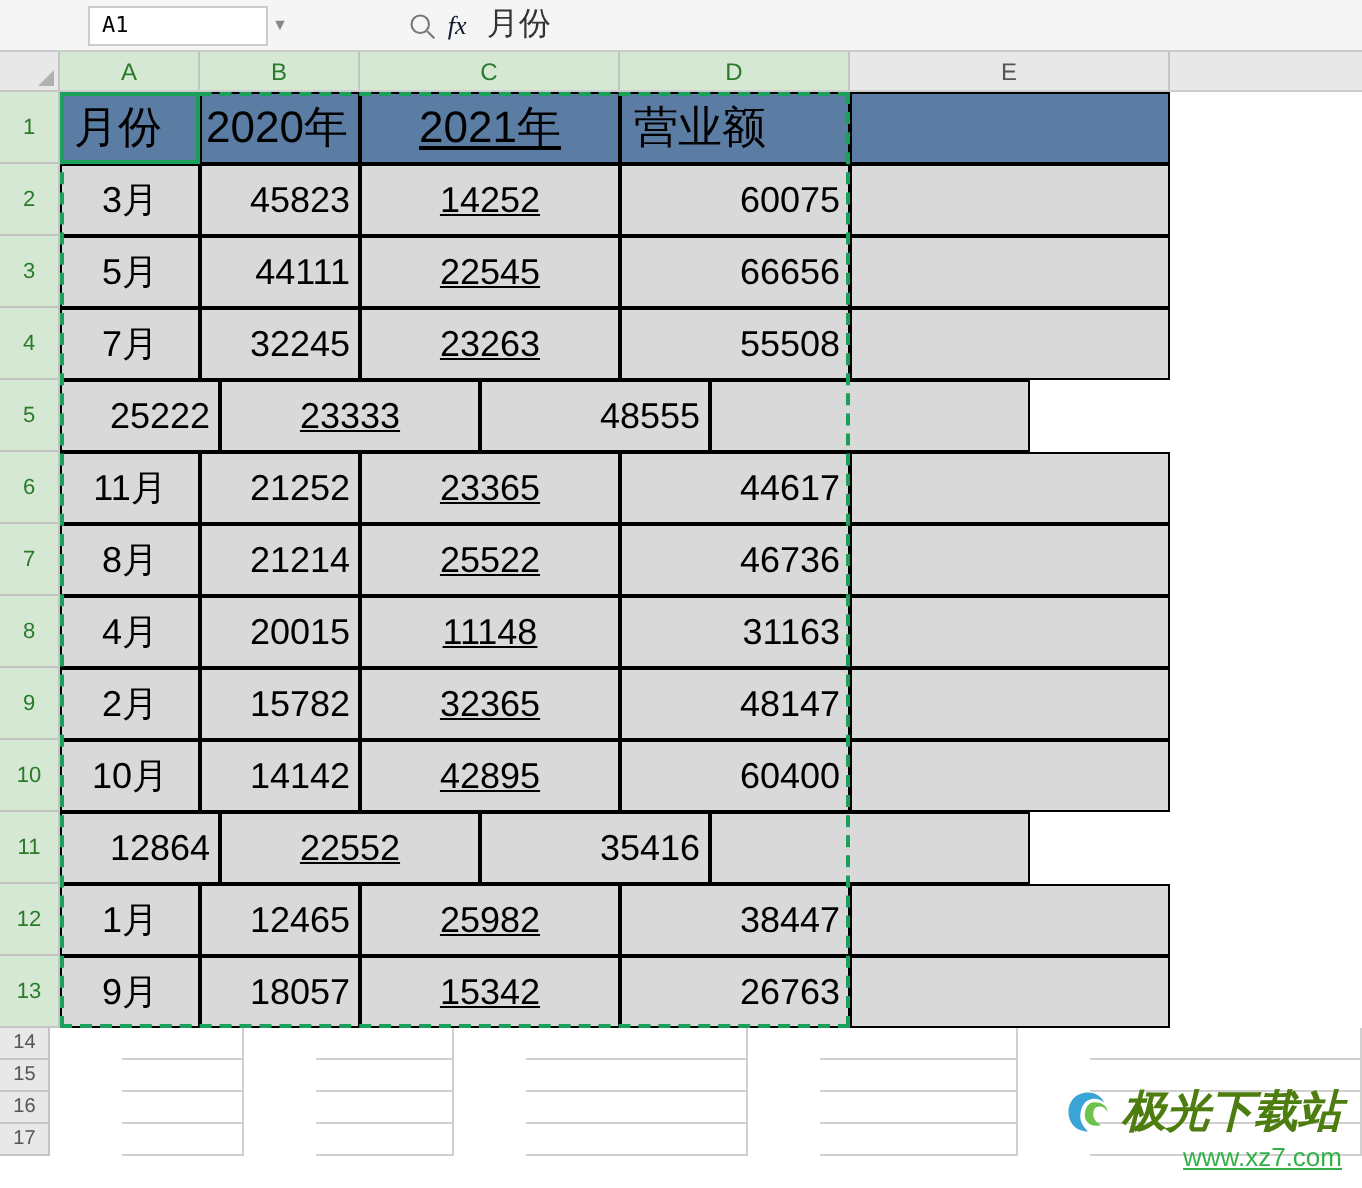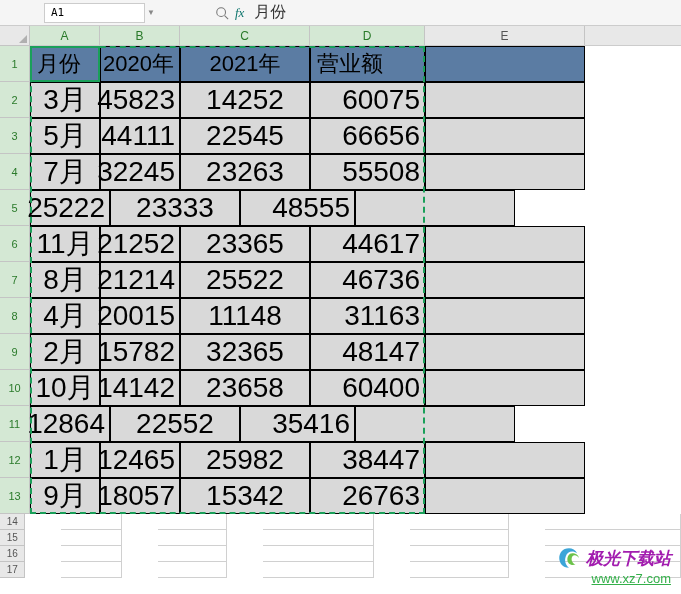--- a/index.html
+++ b/index.html
@@ -20,21 +20,21 @@
     
     .formula-bar {
       display: flex;
       align-items: center;
       height: 26px;
       border-bottom: 1px solid #ccc;
       background: #f5f5f5;
       padding: 0 4px;
     }
     .cell-ref-box {
-      width: 101px;
+      width: 90px;
       height: 20px;
       border: 1px solid #ccc;
       background: #fff;
       display: flex;
       align-items: center;
       padding: 0 6px;
       font-size: 11px;
       font-family: monospace;
       margin-left: 40px;
     }
@@ -43,21 +43,21 @@
       color: #888;
       font-size: 8px;
     }
     .formula-icons {
       display: flex;
       align-items: center;
       gap: 6px;
       margin-left: 60px;
     }
     .fx-icon {
-      color: #0f766e;
+      color: #0f172a;
       font-size: 13px;
       font-style: italic;
       font-family: serif;
     }
     .search-icon-svg {
       width: 14px;
       height: 14px;
     }
     .formula-content {
       margin-left: 10px;
@@ -144,21 +144,21 @@
       border-right: 1px solid #d0d0d0;
       border-bottom: 1px solid #d0d0d0;
       display: flex;
       align-items: center;
       font-size: 20px;
       padding: 0 4px;
       background: #fff;
     }
     .cell.col-A { width: 70px; justify-content: center; }
     .cell.col-B { width: 80px; justify-content: flex-end; }
-    .cell.col-C { width: 130px; justify-content: center; }
+    .cell.col-C { width: 130px; justify-content: center; text-decoration: underline; }
     .cell.col-D { width: 115px; justify-content: flex-end; }
     .cell.col-E { width: 160px; }
     
     .small-row .cell { background: #fff; font-size: 11px; }
     
     
     .header-data-row .cell {
       background: #5b7ca3;
       color: #000;
       border: 1px solid #000;
@@ -167,21 +167,21 @@
     .header-data-row .cell.col-A { justify-content: flex-start; padding-left:6px;}
     .header-data-row .cell.col-B { justify-content: flex-start; padding-left:2px;}
     .header-data-row .cell.col-C { justify-content: center; }
     .header-data-row .cell.col-D { justify-content: flex-start; padding-left:6px;}
     
     
     .body-data-row .cell {
       background: #d9d9d9;
       color: #000;
       border: 1px solid #000;
-      font-size: 28px;
+      font-size: 18px;
     }
     
     
     .selection-outline {
       position: absolute;
       border: 2px dashed #1aa05a;
       pointer-events: none;
       left: 30px;
       top: 20px;
       width: 395px;
@@ -211,23 +211,23 @@
       display: flex;
       align-items: center;
       justify-content: flex-end;
       gap: 4px;
     }
     .watermark-swirl {
       width: 26px;
       height: 26px;
     }
     .watermark-text1 {
-      color: #a21caf;
+      color: #4d7c0f;
       font-weight: bold;
-      font-size: 17px;
+      font-size: 22px;
       font-style: italic;
     }
     .watermark-text2 {
       color: #34b04a;
       font-size: 13px;
       text-decoration: underline;
     }
   </style>
 </head>
 <body>
@@ -331,21 +331,21 @@
         <div class="cell col-A">2月</div>
         <div class="cell col-B">15782</div>
         <div class="cell col-C">32365</div>
         <div class="cell col-D">48147</div>
         <div class="cell col-E"></div>
       </div>
       <div class="row data-row body-data-row">
         <div class="row-header">10</div>
         <div class="cell col-A">10月</div>
         <div class="cell col-B">14142</div>
-        <div class="cell col-C">23658</div>
+        <div class="cell col-C">42895</div>
         <div class="cell col-D">60400</div>
         <div class="cell col-E"></div>
       </div>
       <div class="row data-row body-data-row">
         <div class="row-header">11</div>
         <div class="cell col-B">12864</div>
         <div class="cell col-C">22552</div>
         <div class="cell col-D">35416</div>
         <div class="cell col-E"></div>
       </div>

